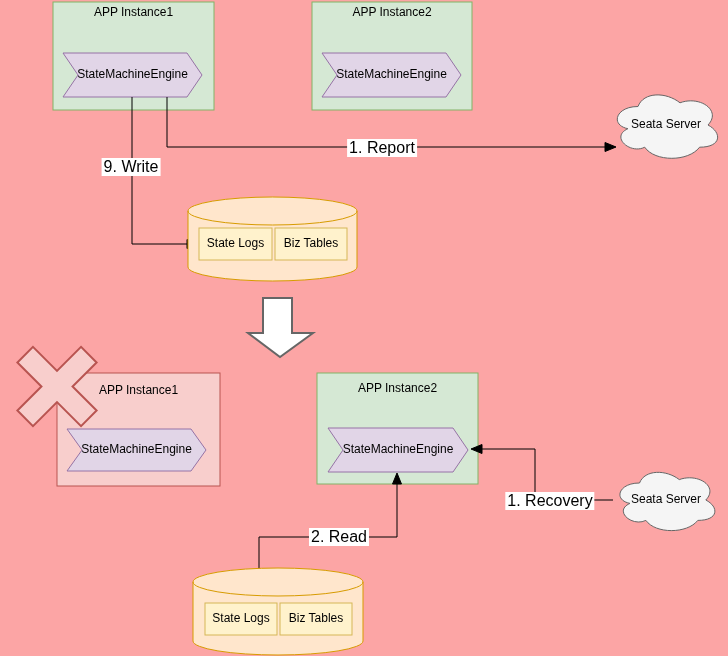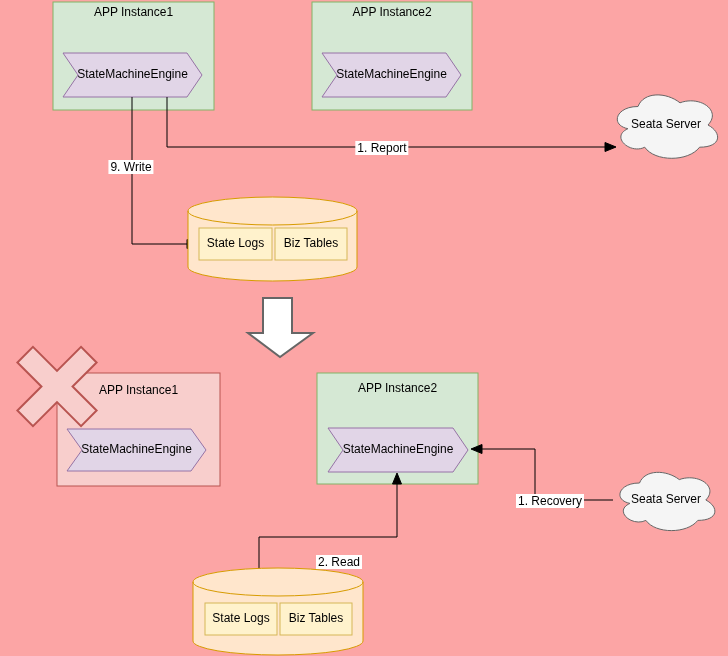--- a/index.html
+++ b/index.html
@@ -22,21 +22,21 @@
     color: #000;
     line-height: 1.1;
     white-space: nowrap;
     pointer-events: none;
   }
   .edge-lbl {
     position: absolute;
     transform: translate(-50%, -50%);
     background: #ffffff;
     padding: 0 2px;
-    font-size: 12px;
+    font-size: 16px;
     color: #000;
     white-space: nowrap;
     pointer-events: none;
   }
 </style>
 </head>
 <body>
 
 <div class="canvas">
 
@@ -107,17 +107,17 @@
   <div class="edge-lbl" style="left:131px; top:167px;">9. Write</div>
   <div class="lbl" style="left:199px; top:228px; width:73px; height:32px;">State Logs</div>
   <div class="lbl" style="left:275px; top:228px; width:72px; height:32px;">Biz Tables</div>
 
   <div class="lbl" style="left:57px; top:383px; width:163px; height:16px;">APP Instance1</div>
   <div class="lbl" style="left:67px; top:429px; width:139px; height:42px;">StateMachineEngine</div>
   <div class="lbl" style="left:317px; top:381px; width:161px; height:16px;">APP Instance2</div>
   <div class="lbl" style="left:328px; top:428px; width:140px; height:44px;">StateMachineEngine</div>
   <div class="lbl" style="left:613px; top:466px; width:106px; height:68px;">Seata Server</div>
   <div class="edge-lbl" style="left:550px; top:501px;">1. Recovery</div>
-  <div class="edge-lbl" style="left:339px; top:562px;">2. Read</div>
+  <div class="edge-lbl" style="left:339px; top:537px;">2. Read</div>
   <div class="lbl" style="left:205px; top:603px; width:72px; height:32px;">State Logs</div>
   <div class="lbl" style="left:280px; top:603px; width:72px; height:32px;">Biz Tables</div>
 
 </div>
 
 </body></html>

